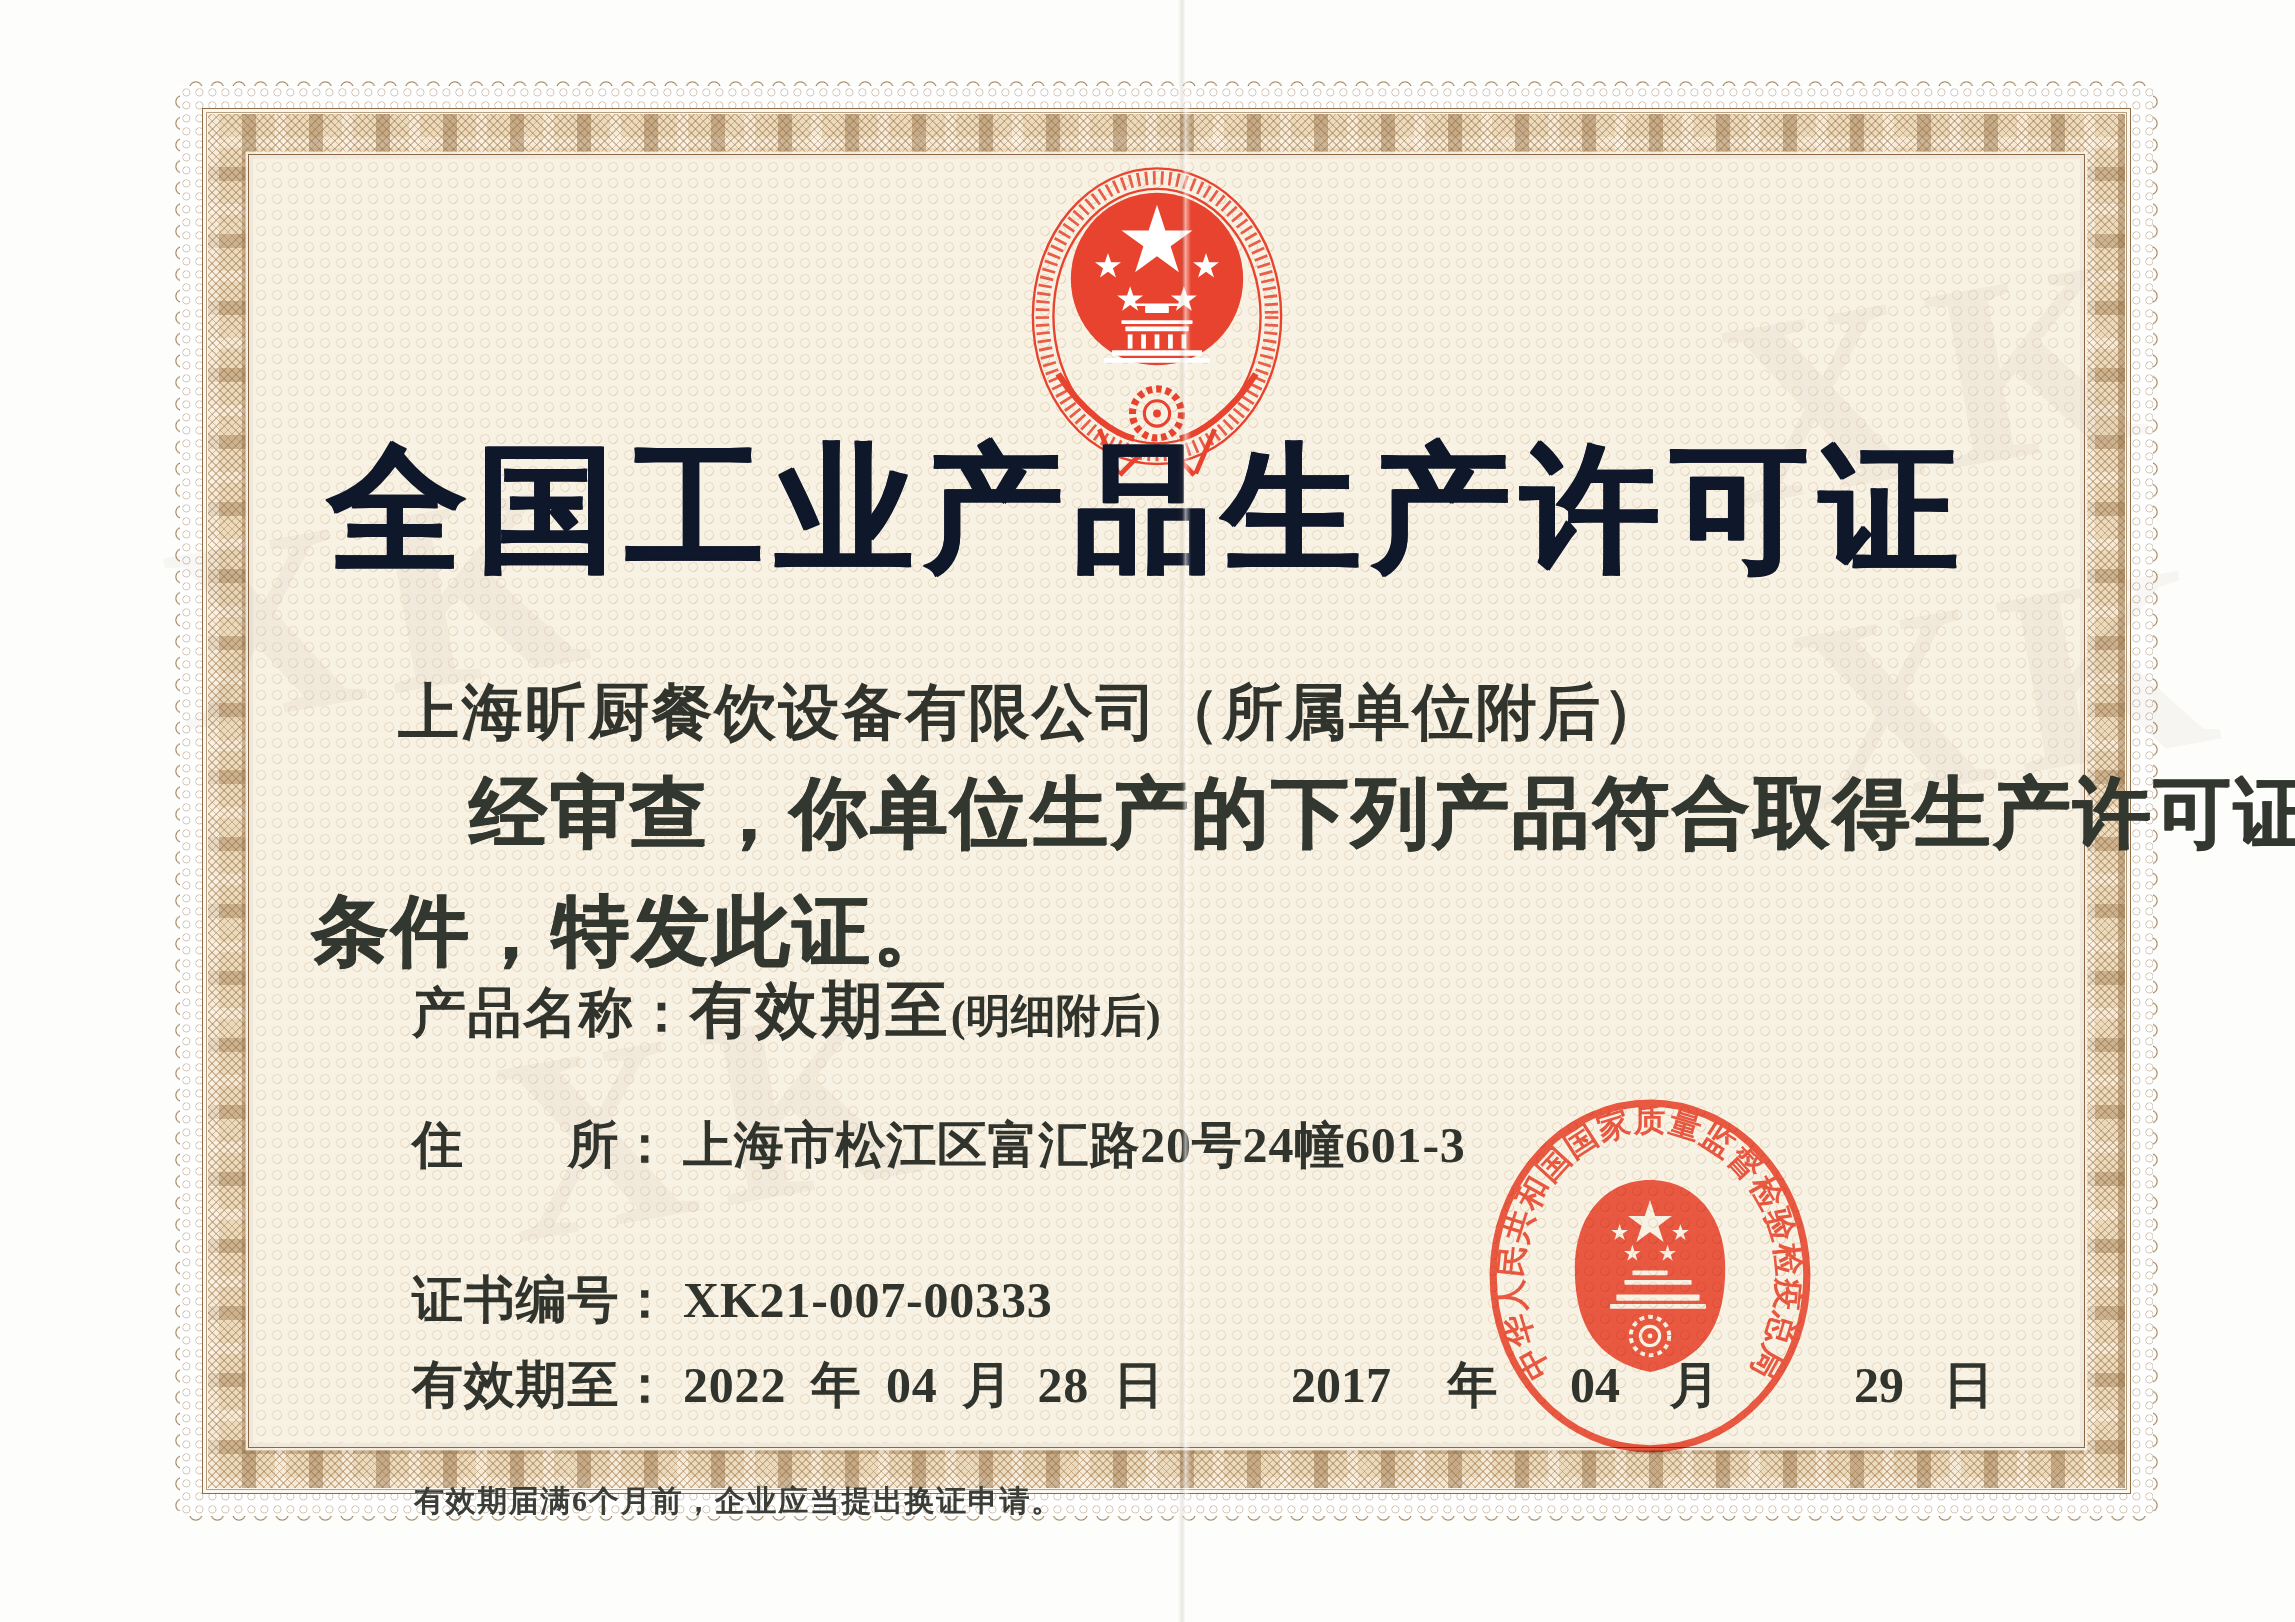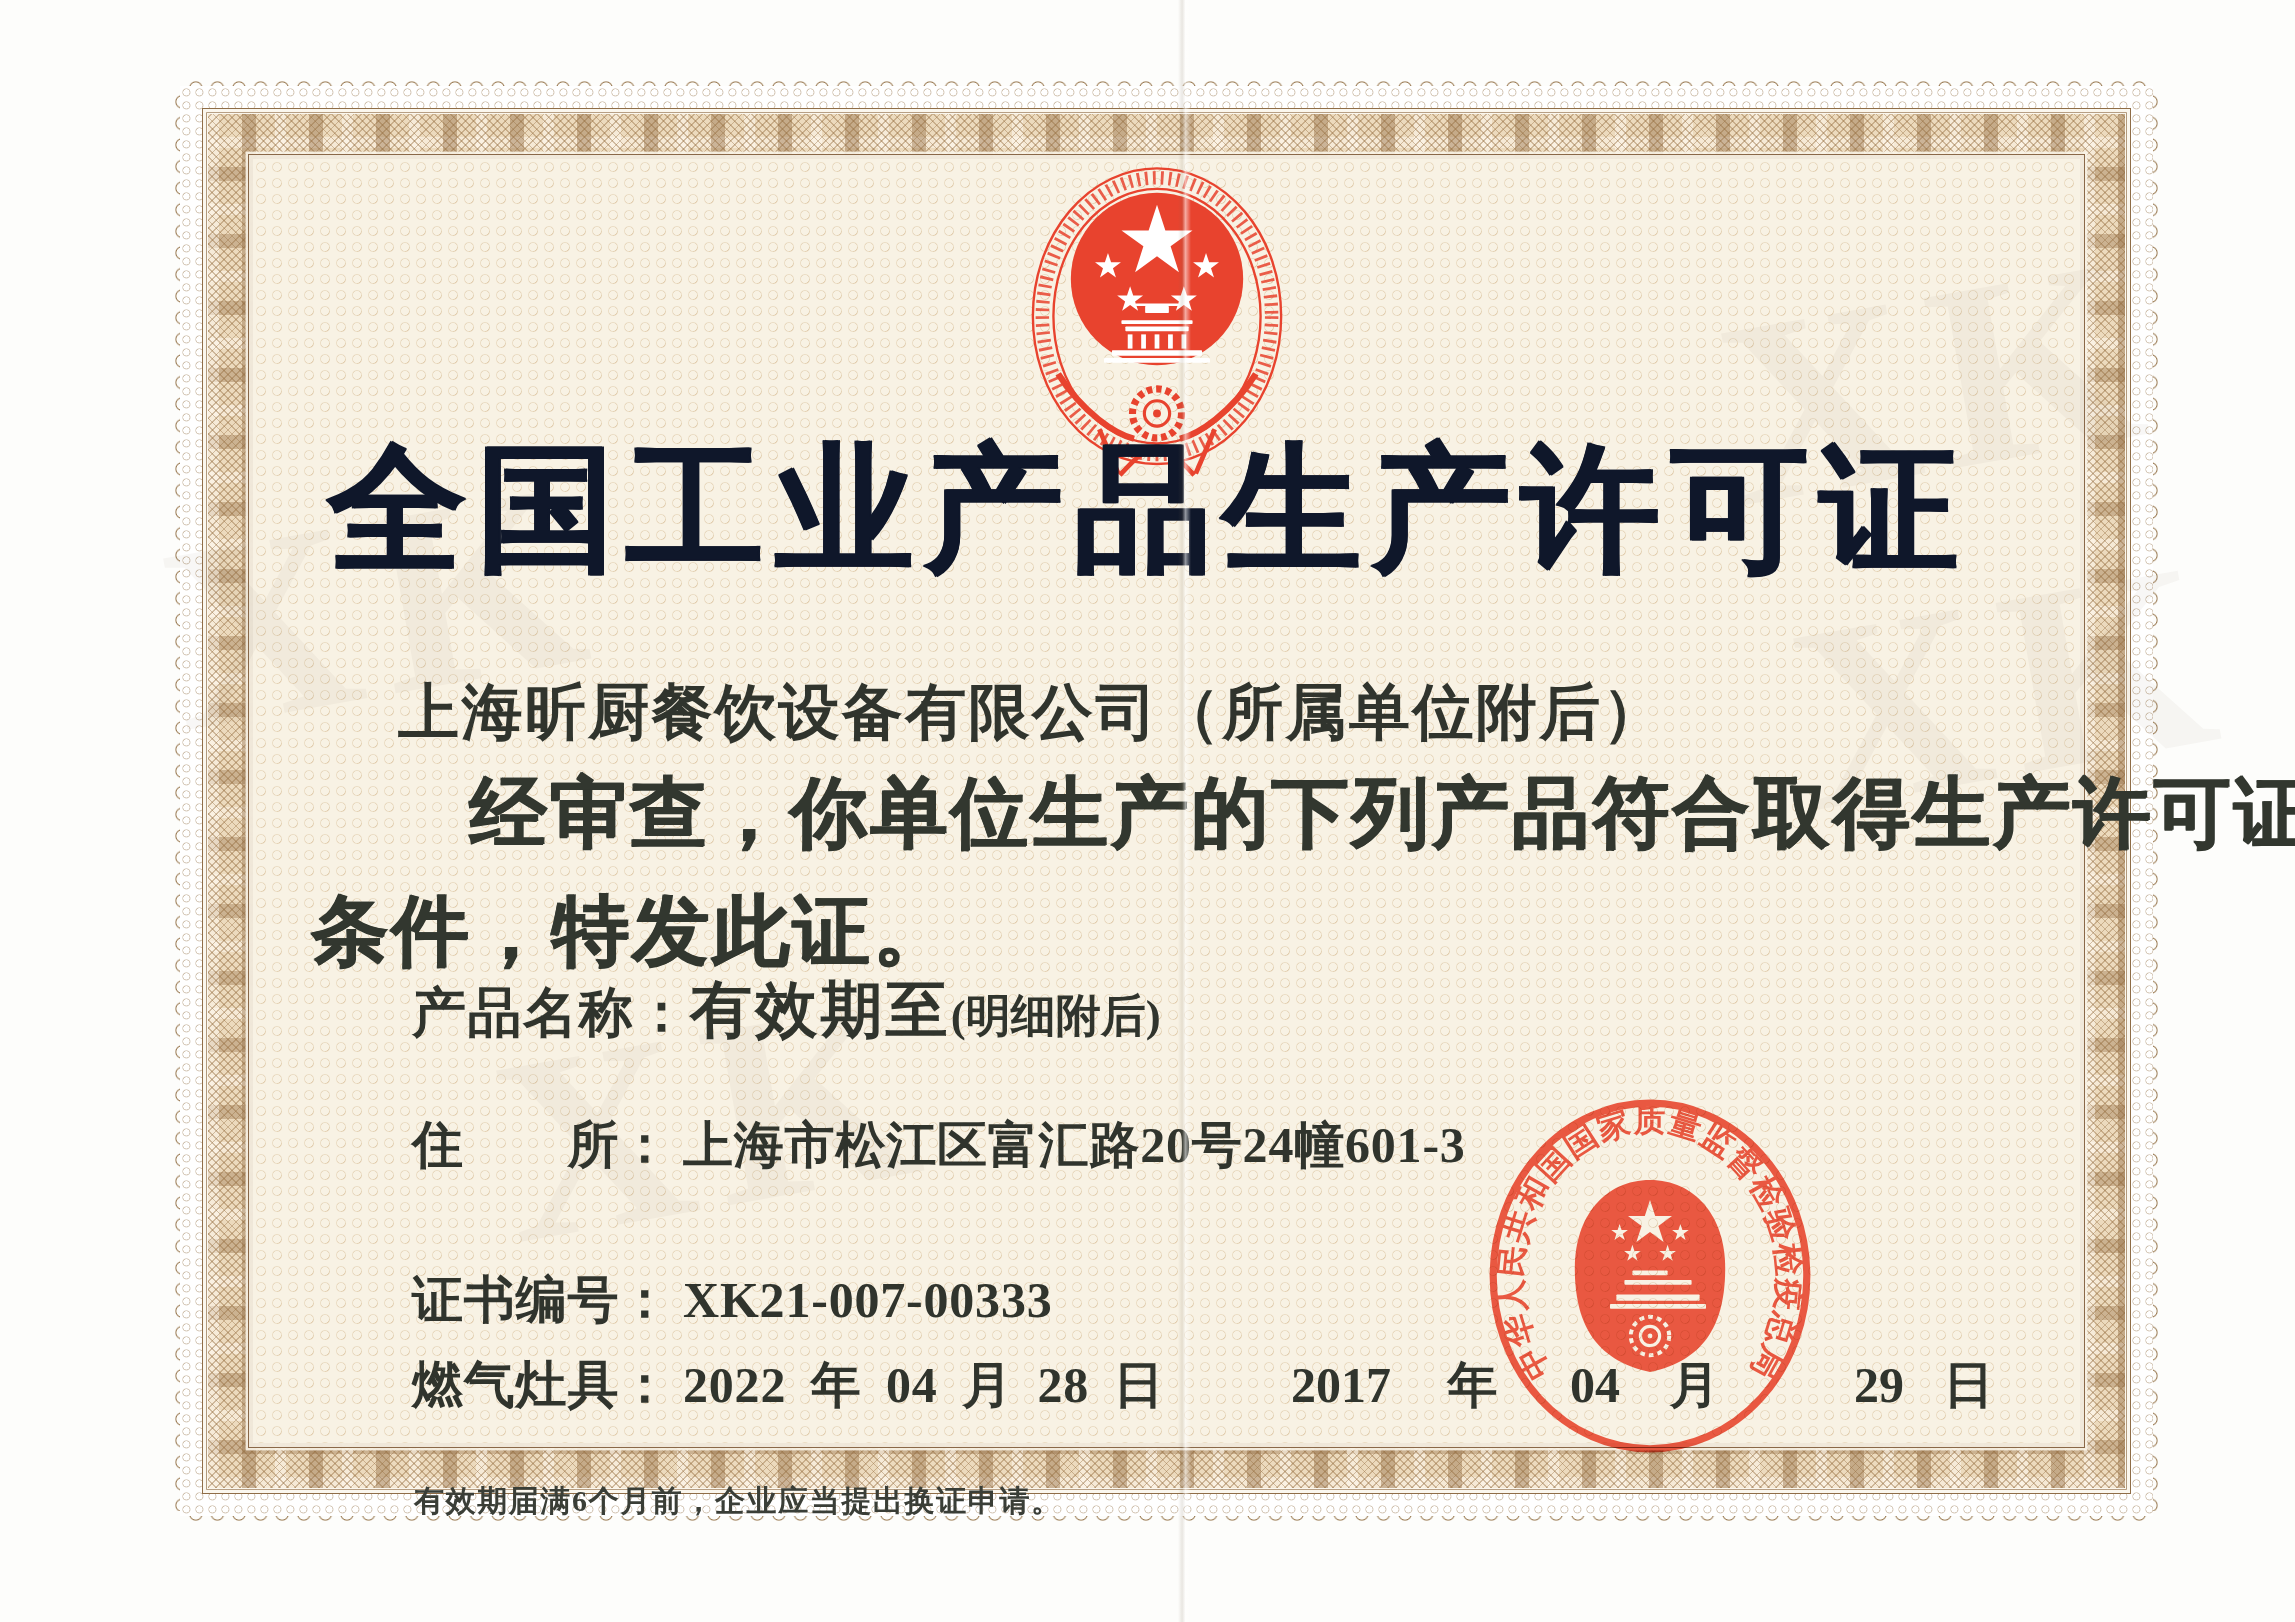--- a/index.html
+++ b/index.html
@@ -169,21 +169,21 @@
     <span class="prod-label">产品名称：</span><span class="prod-value">有效期至</span><span class="prod-note">(明细附后)</span>
   </div>
 
   <div class="txt frow row-addr">
     <span class="lbl">住　　所：</span><span class="val">上海市松江区富汇路20号24幢601-3</span>
   </div>
   <div class="txt frow row-certno">
     <span class="lbl">证书编号：</span><span class="val">XK21-007-00333</span>
   </div>
   <div class="txt frow row-valid">
-    <span class="lbl">燃气灶具：</span><span class="val">2022 年 04 月 28 日</span>
+    <span class="lbl">有效期至：</span><span class="val">2022 年 04 月 28 日</span>
   </div>
 
   <div class="txt issue-date">
     <span>2017</span>
     <span class="gap-a">年</span>
     <span class="gap-b">04</span>
     <span class="gap-c">月</span>
     <span class="gap-d">29</span>
     <span class="gap-e">日</span>
   </div>

